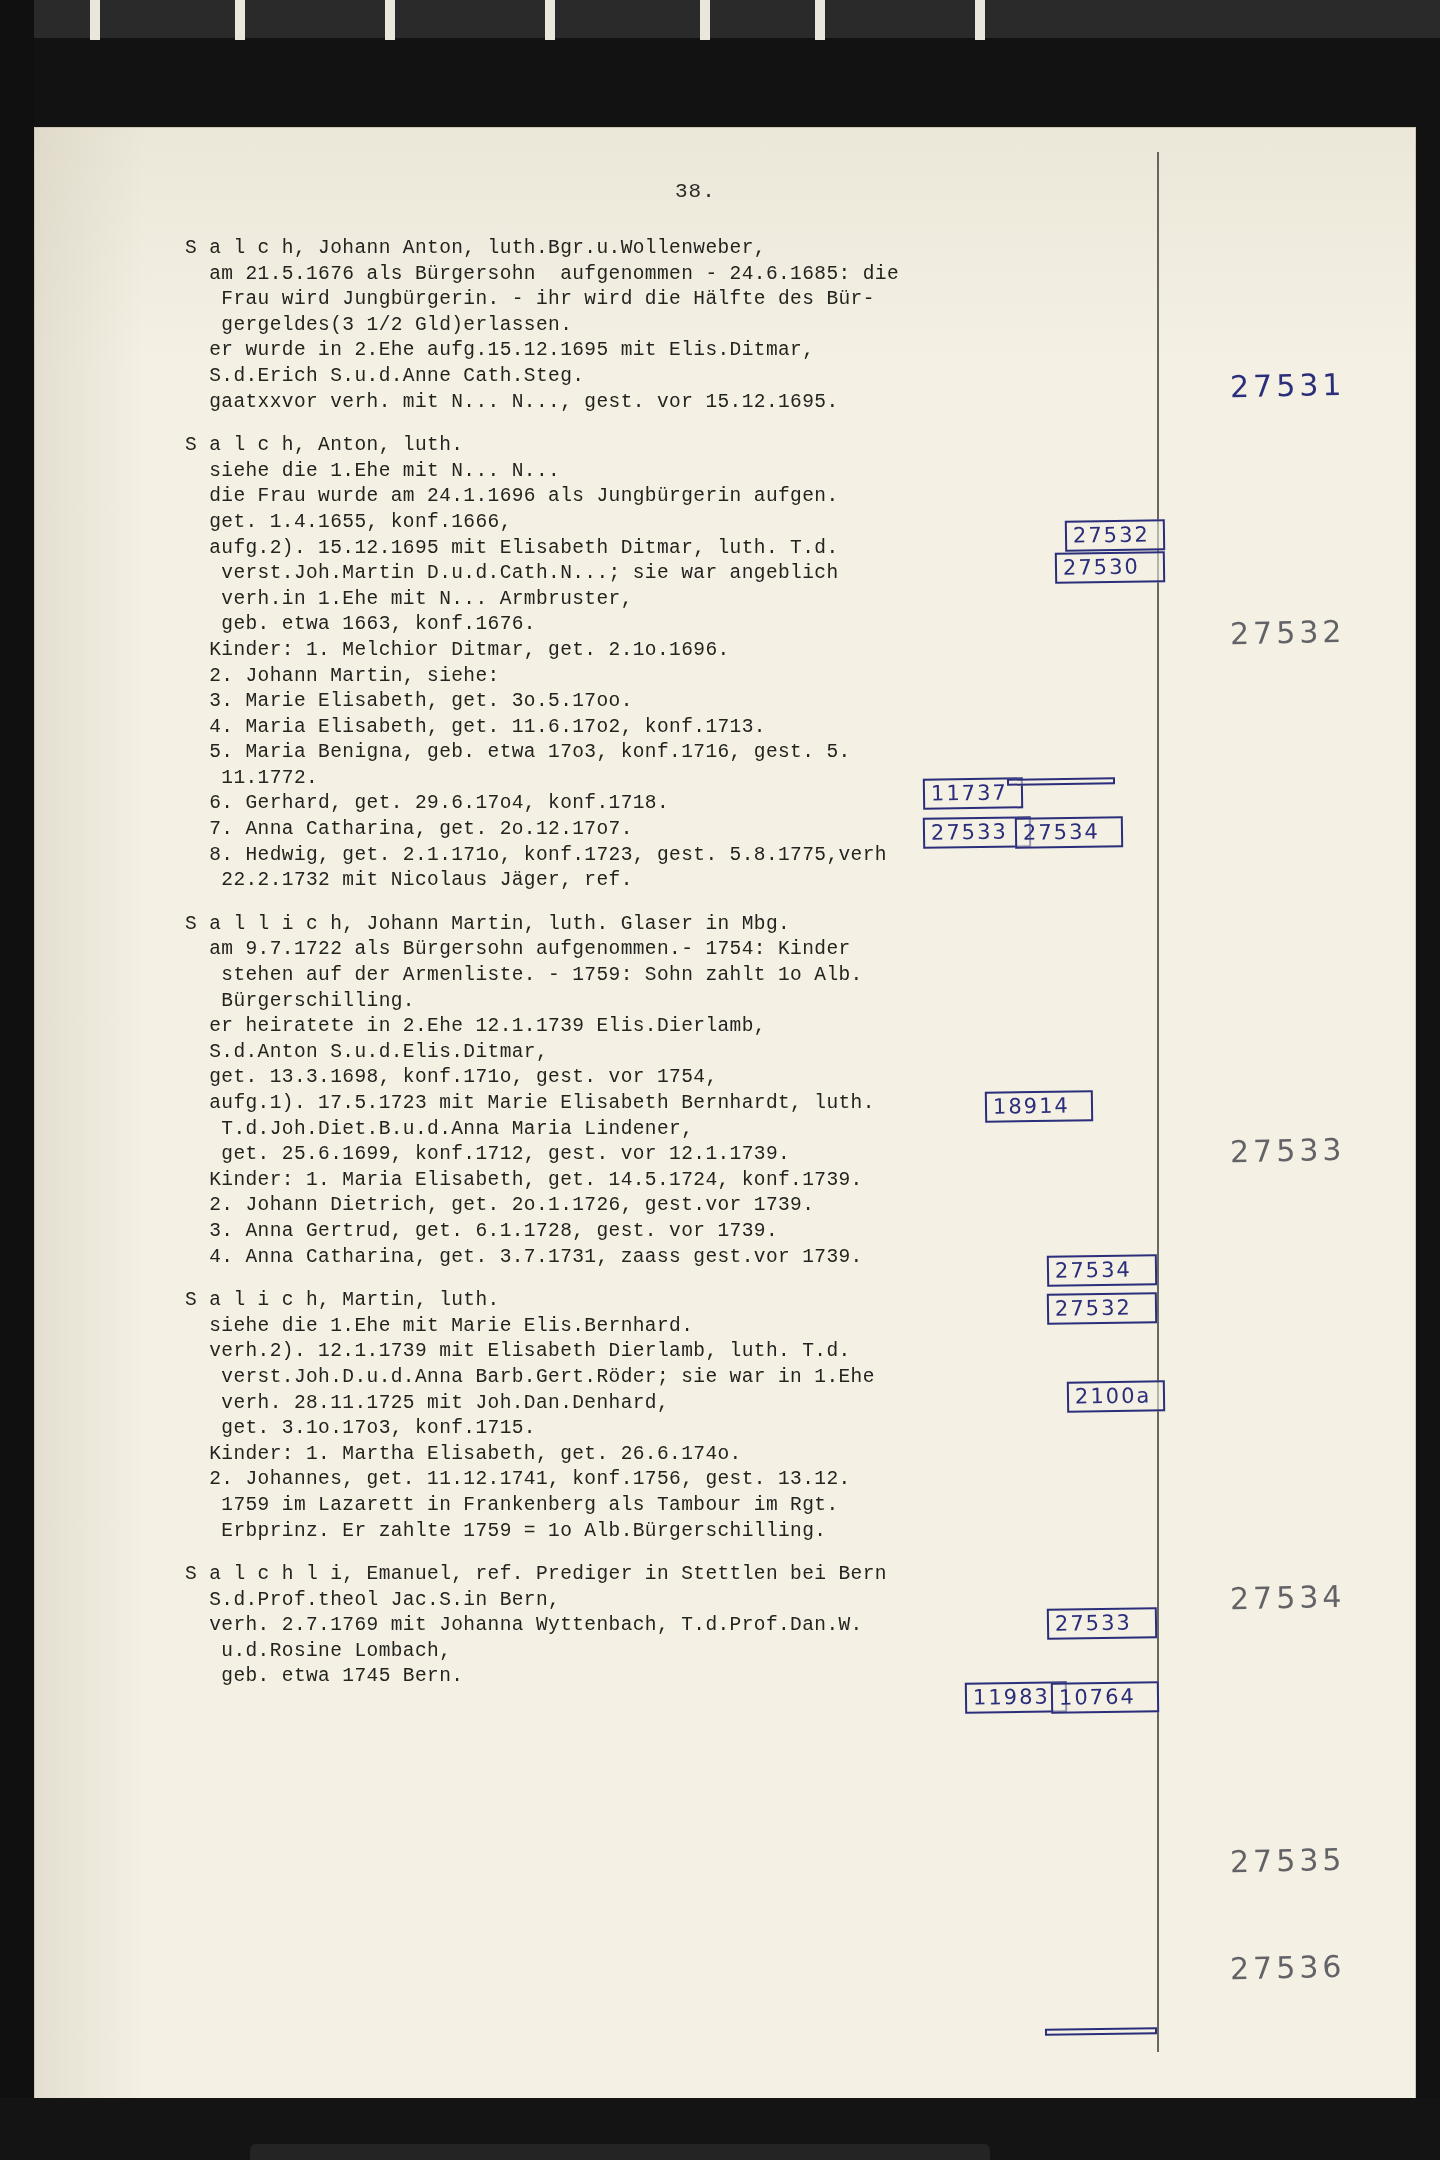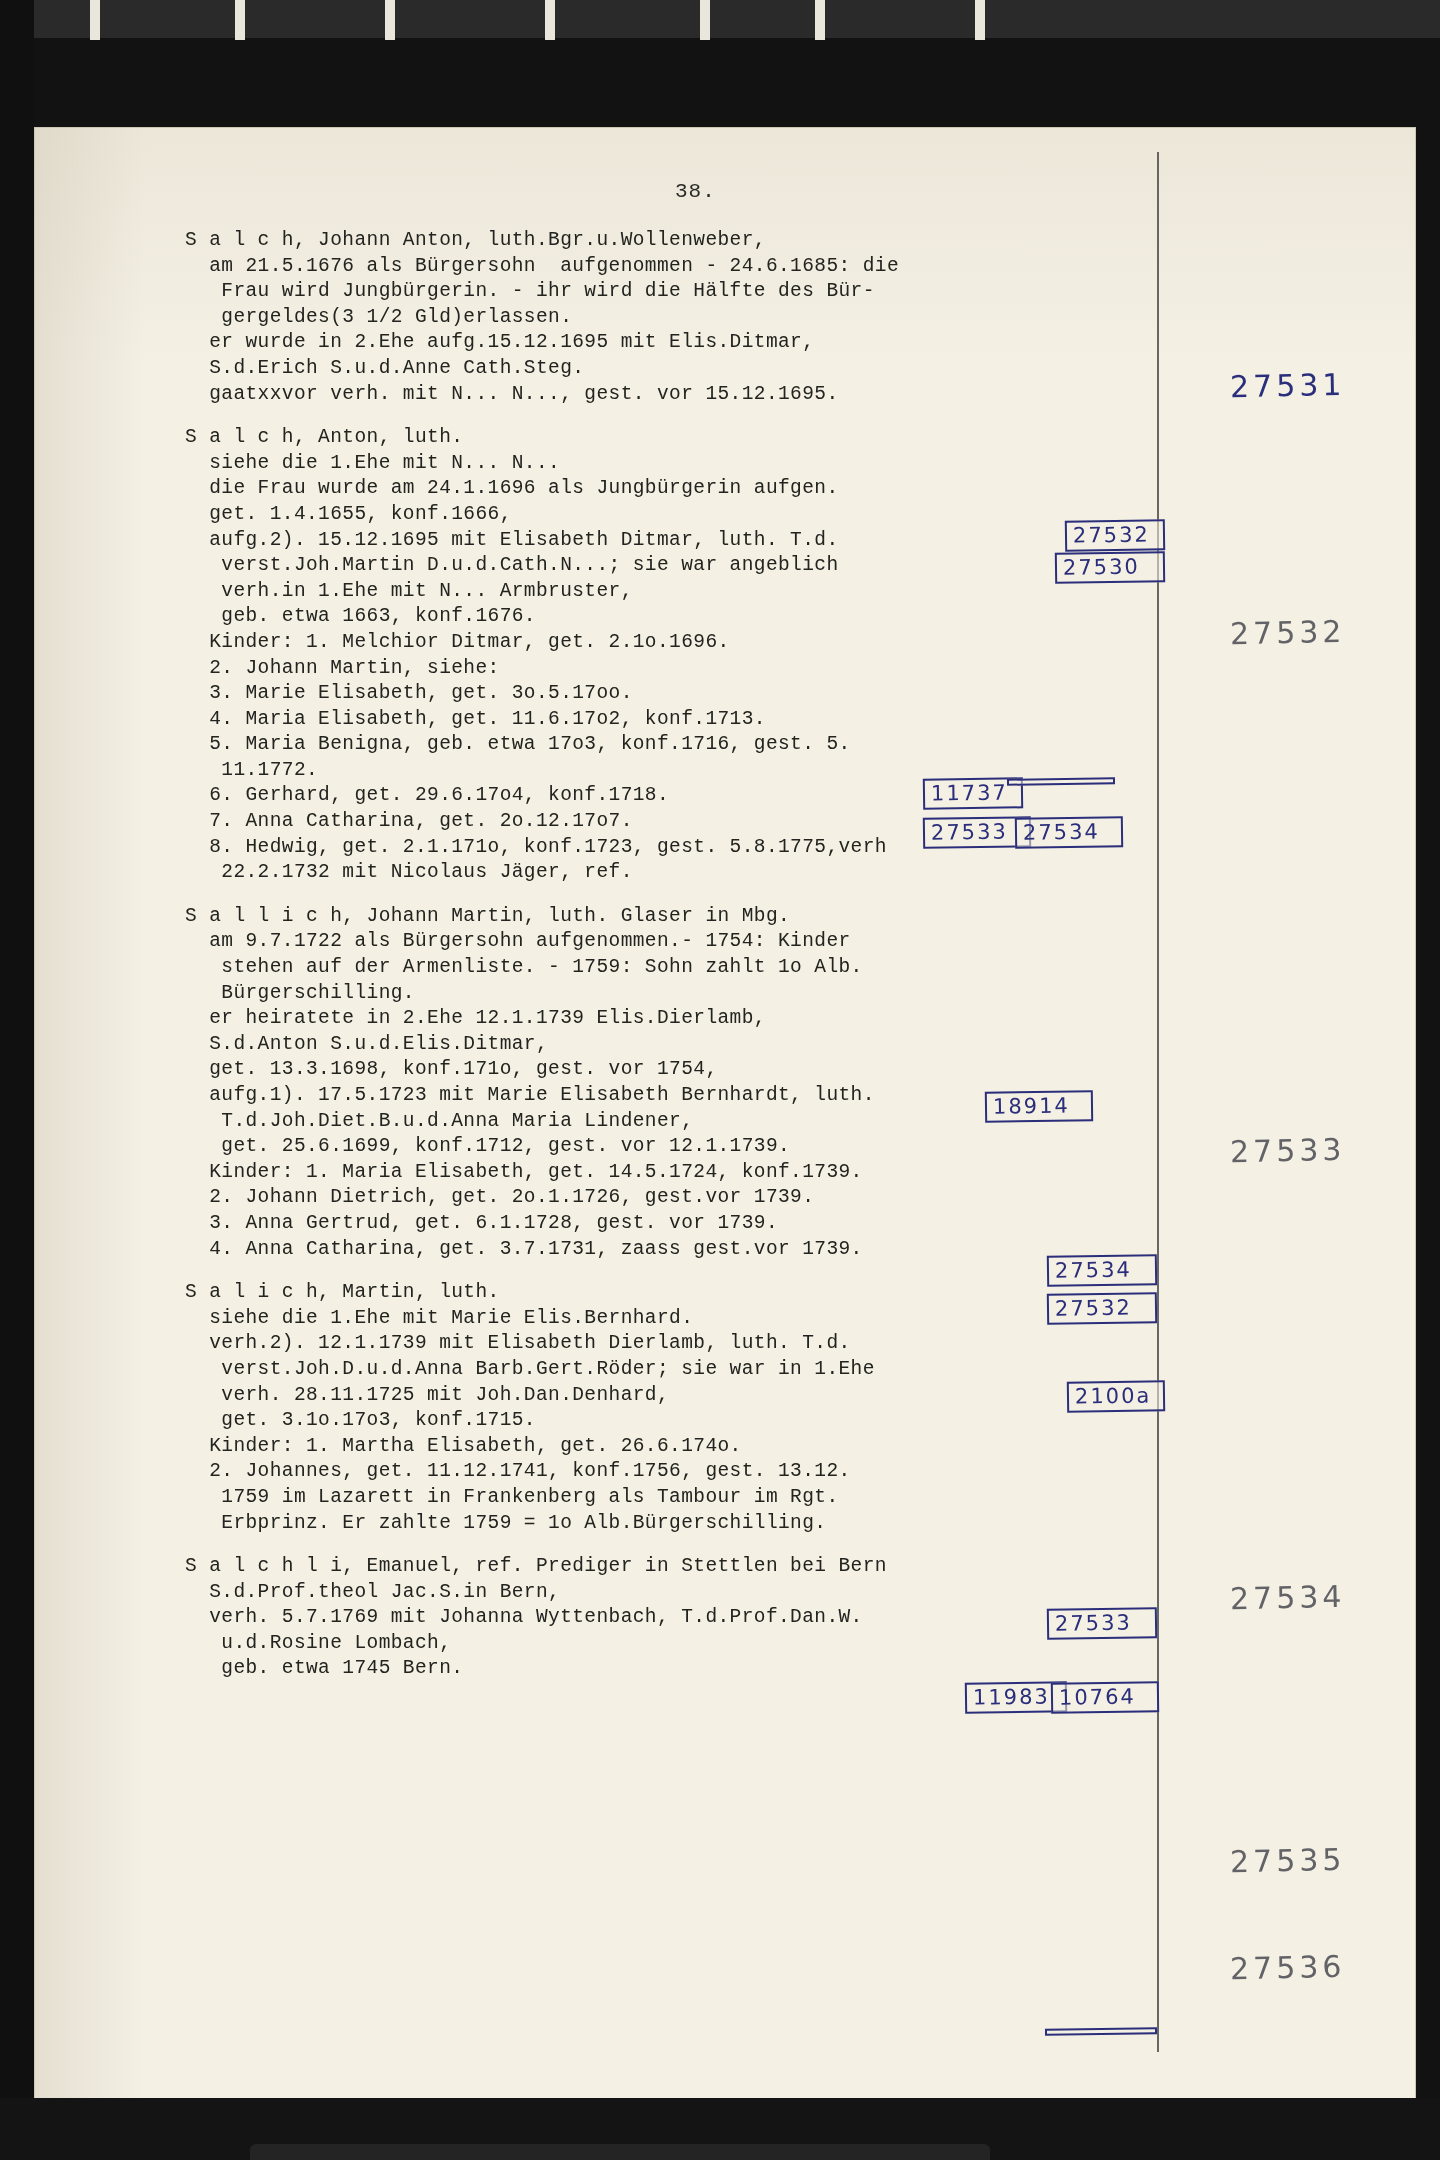--- a/index.html
+++ b/index.html
@@ -106,21 +106,21 @@
     position: absolute;
     left: 150px;
     top: 100px;
     width: 960px;
     color: #23231f;
     font-size: 19.5px;
     line-height: 25.6px;
     letter-spacing: .4px;
     white-space: pre;
   }
-  .entry { margin-bottom: 18px; }
+  .entry { margin-bottom: 18px; margin-top: 8px; }
 
   
   .hand-num {
     position: absolute;
     font-family: "DejaVu Sans", sans-serif;
     color: #2b2e7a;
     font-size: 30px;
     letter-spacing: 4px;
     transform: rotate(-1.2deg);
   }
@@ -225,21 +225,21 @@
   siehe die 1.Ehe mit Marie Elis.Bernhard.
   verh.2). 12.1.1739 mit Elisabeth Dierlamb, luth. T.d.
    verst.Joh.D.u.d.Anna Barb.Gert.Röder; sie war in 1.Ehe
    verh. 28.11.1725 mit Joh.Dan.Denhard,
    get. 3.1o.17o3, konf.1715.
   Kinder: 1. Martha Elisabeth, get. 26.6.174o.
   2. Johannes, get. 11.12.1741, konf.1756, gest. 13.12.
    1759 im Lazarett in Frankenberg als Tambour im Rgt.
    Erbprinz. Er zahlte 1759 = 1o Alb.Bürgerschilling.</div><div class="entry">S a l c h l i, Emanuel, ref. Prediger in Stettlen bei Bern
   S.d.Prof.theol Jac.S.in Bern,
-  verh. 5.7.1769 mit Johanna Wyttenbach, T.d.Prof.Dan.W.
+  verh. 2.7.1769 mit Johanna Wyttenbach, T.d.Prof.Dan.W.
    u.d.Rosine Lombach,
    geb. etwa 1745 Bern.</div></div>
     <div id="stamp-layer">
         <div class="stamp" style="left: 1030px; top: 392px; width: 84px;">27532</div>
         <div class="stamp" style="left: 1020px; top: 424px; width: 94px;">27530</div>
         <div class="stamp" style="left: 888px; top: 650px; width: 84px;">11737</div>
         <div class="stamp empty" style="left: 972px; top: 650px; width: 92px;"> </div>
         <div class="stamp" style="left: 888px; top: 689px; width: 92px;">27533</div>
         <div class="stamp" style="left: 980px; top: 689px; width: 92px;">27534</div>
         <div class="stamp" style="left: 950px; top: 963px; width: 92px;">18914</div>

